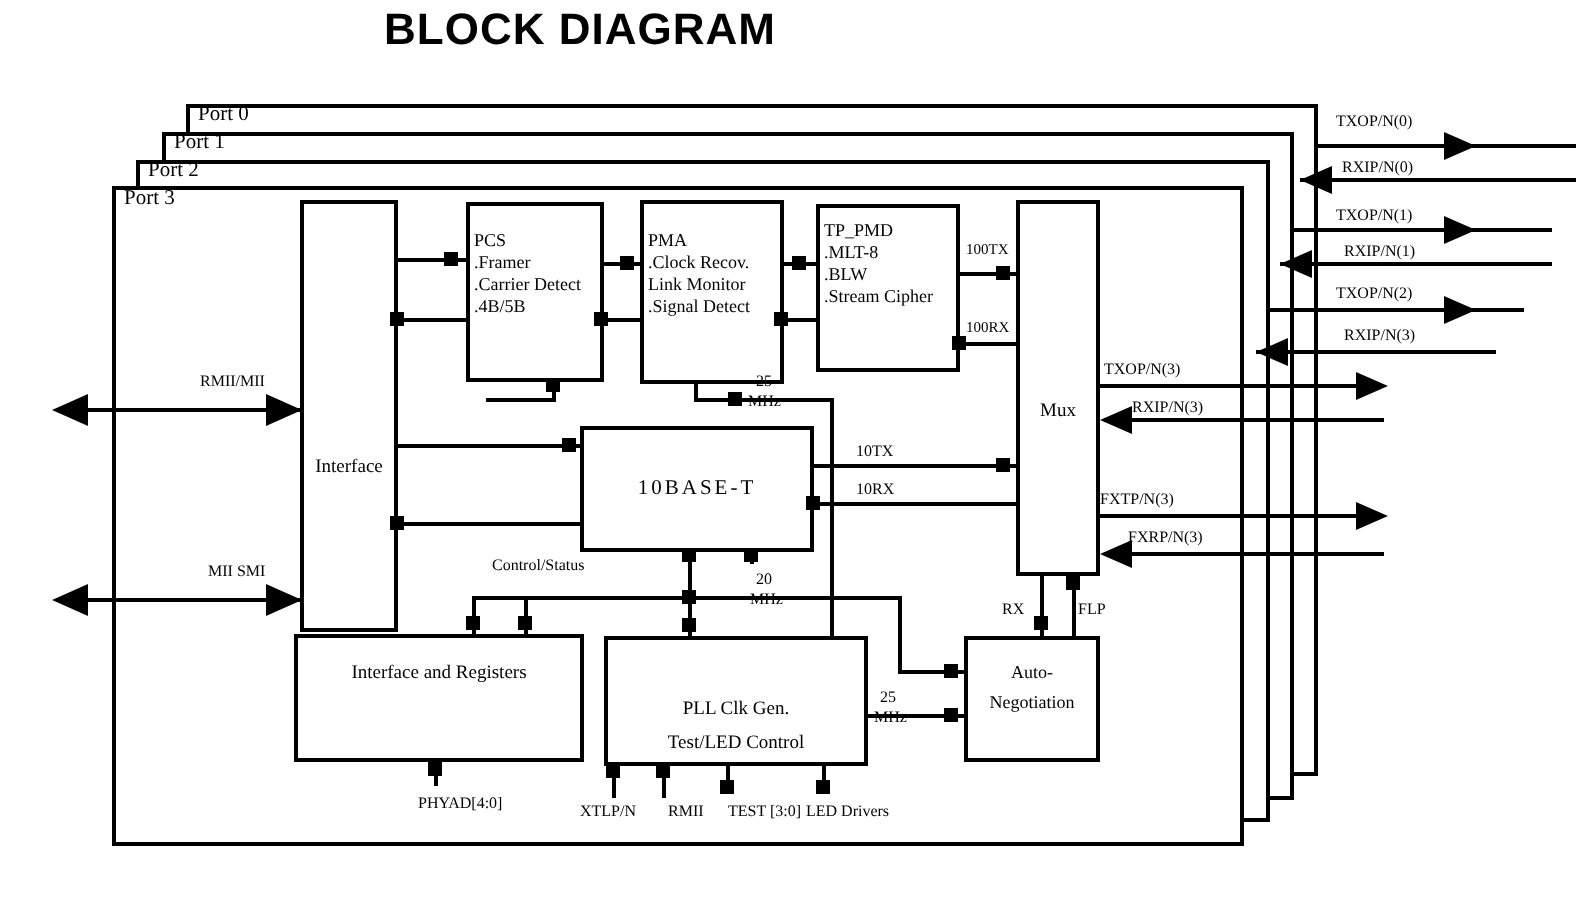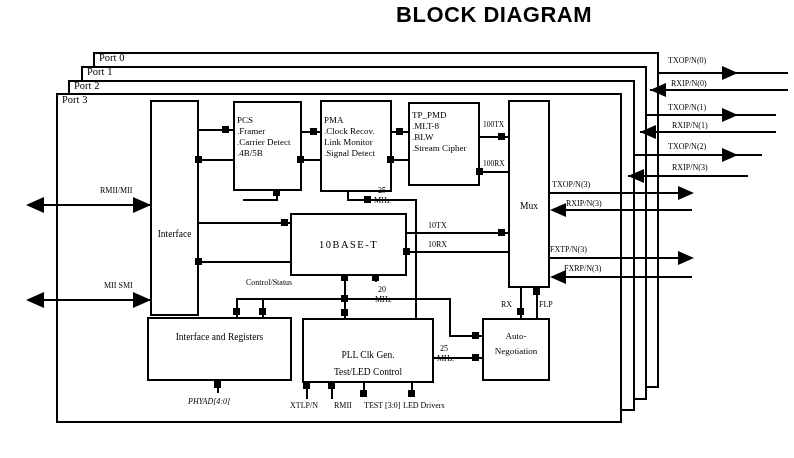--- a/index.html
+++ b/index.html
@@ -1,18 +1,18 @@
 <!DOCTYPE html>
 <html><head>
 <meta charset="utf-8">
 <style>
   html,body{margin:0;padding:0;background:#fff;}
   #stage{position:relative;width:794px;height:458px;background:#fff;overflow:hidden;
          font-family:"Liberation Serif","DejaVu Serif",serif;color:#000;}
-  .ttl{position:absolute;left:192px;top:2px;width:400px;text-align:right;
+  .ttl{position:absolute;left:192px;top:2px;width:400px;text-align:left;
        font-family:"Liberation Sans","DejaVu Sans",sans-serif;font-weight:bold;
        font-size:22px;letter-spacing:.5px;}
   .box{position:absolute;border:2px solid #000;background:#fff;box-sizing:border-box;}
   .plabel{position:absolute;font-size:10.5px;}
   .h{position:absolute;height:2px;background:#000;}
   .v{position:absolute;width:2px;background:#000;}
   .pad{position:absolute;width:7px;height:7px;background:#000;}
   .ar{position:absolute;width:0;height:0;border-top:7px solid transparent;
       border-bottom:7px solid transparent;border-left:16px solid #000;}
   .al{position:absolute;width:0;height:0;border-top:7px solid transparent;
@@ -184,21 +184,21 @@
   <div class="sl" style="left:246px;top:278px;">Control/Status</div>
   <div class="sl" style="left:378px;top:186px;">25</div>
   <div class="sl" style="left:374px;top:196px;">MHz</div>
   <div class="sl" style="left:378px;top:285px;">20</div>
   <div class="sl" style="left:375px;top:295px;">MHz</div>
   <div class="sl" style="left:440px;top:344px;">25</div>
   <div class="sl" style="left:437px;top:354px;">MHz</div>
   <div class="sl" style="left:501px;top:300px;">RX</div>
   <div class="sl" style="left:539px;top:300px;">FLP</div>
 
-  <div class="sl" style="left:188px;top:397px;font-style:italic;">PHYAD[4:0]</div>
+  <div class="sl" style="left:209px;top:397px;">PHYAD[4:0]</div>
   <div class="sl" style="left:290px;top:401px;">XTLP/N</div>
   <div class="sl" style="left:334px;top:401px;">RMII</div>
   <div class="sl" style="left:364px;top:401px;">TEST [3:0]</div>
   <div class="sl" style="left:403px;top:401px;">LED Drivers</div>
 
   <div class="sl" style="left:668px;top:56px;">TXOP/N(0)</div>
   <div class="sl" style="left:671px;top:79px;">RXIP/N(0)</div>
   <div class="sl" style="left:668px;top:103px;">TXOP/N(1)</div>
   <div class="sl" style="left:672px;top:121px;">RXIP/N(1)</div>
   <div class="sl" style="left:668px;top:142px;">TXOP/N(2)</div>

